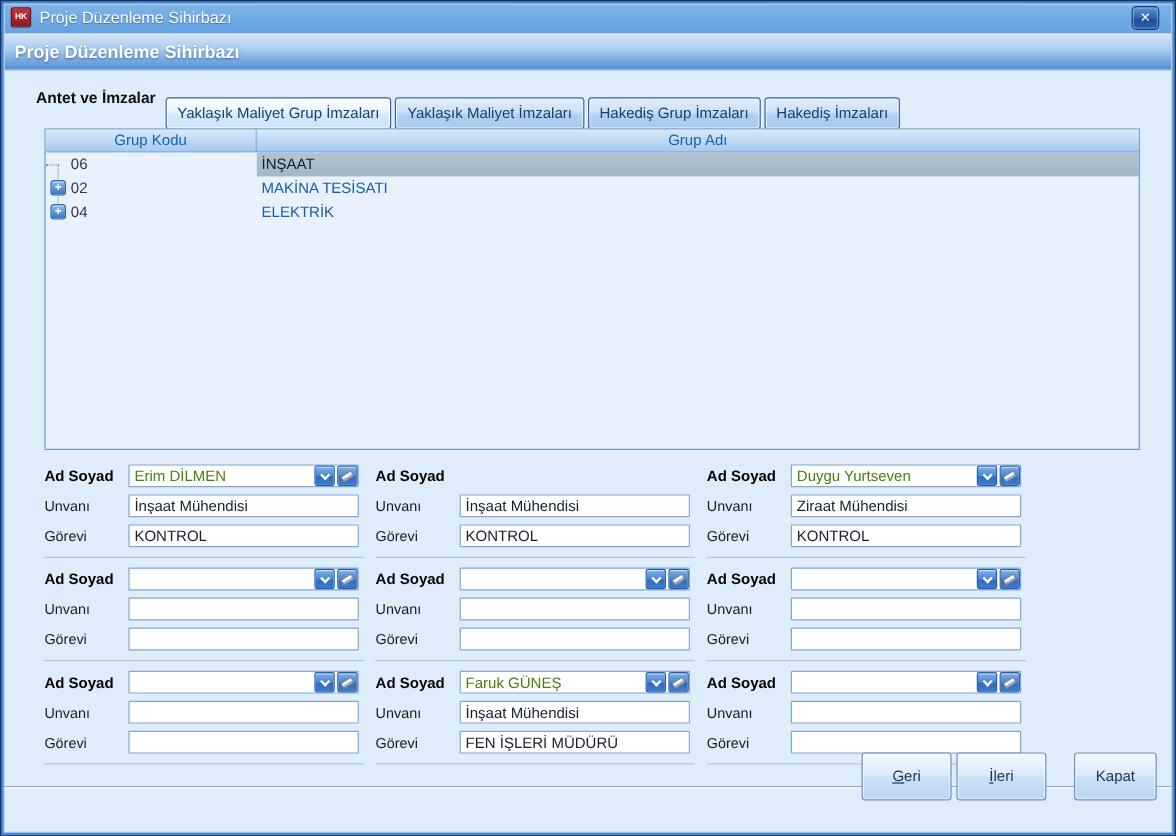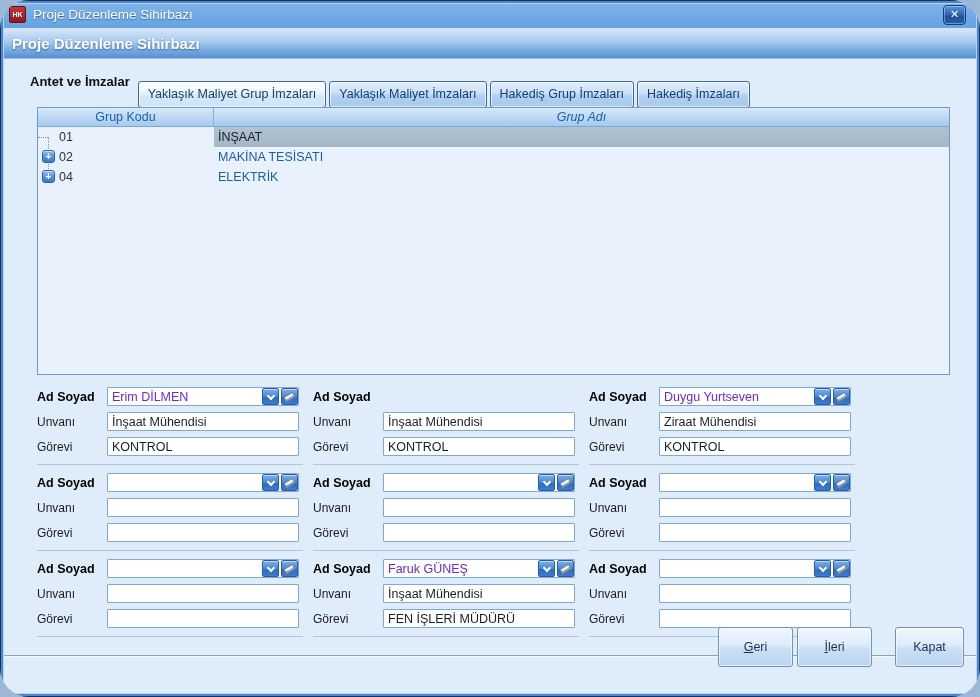--- a/index.html
+++ b/index.html
@@ -1,17 +1,17 @@
 <!DOCTYPE html>
 <html><head>
 <meta charset="utf-8">
 <style>
   html,body{margin:0;padding:0;background:#9db8d6;}
   *{box-sizing:border-box;font-family:"Liberation Sans","DejaVu Sans",sans-serif;}
-  .window{position:relative;width:980px;height:697px;background:#dfecfa;overflow:hidden;border-radius:29px;}
+  .window{position:relative;width:980px;height:697px;background:#dfecfa;overflow:hidden;}
   .frame-overlay{position:absolute;inset:0;pointer-events:none;z-index:50;
     box-shadow:inset 0 0 0 1px #12316b, inset 0 0 0 3px #4f86c6, inset 0 0 0 4px #b9d4ef;}
   
   .titlebar{position:absolute;left:1px;top:1px;width:978px;height:27px;
     background:linear-gradient(180deg,#83b6ea 0%,#6fa9e6 60%,#66a3e3 100%);
     display:flex;align-items:center;padding:0 8px;}
   .app-icon{width:17px;height:17px;background:linear-gradient(180deg,#c5353a,#8f181d);
     border:1px solid #6e1013;border-radius:2px;color:#fff;font-size:7px;font-weight:bold;
     display:flex;align-items:center;justify-content:center;margin-right:7px;flex:0 0 auto;}
   .win-title{color:#fff;font-size:13.5px;text-shadow:0 1px 1px rgba(15,50,100,.55);flex:1;}
@@ -32,21 +32,21 @@
     box-shadow:inset 0 0 0 1px rgba(255,255,255,.65);
     color:#14406f;font-size:12.5px;cursor:pointer;white-space:nowrap;margin-top:26px;}
   .tab-btn.active{background:linear-gradient(180deg,#fdfeff 0%,#e9f3fd 45%,#d6e8fa 55%,#cde3f8 100%);}
   
   .grouptable{position:absolute;left:37px;top:107px;width:913px;height:268px;
     border:1px solid #6f9bce;background:#e8f1fc;z-index:2;}
   .gt-header{display:flex;height:19px;
     background:linear-gradient(180deg,#d8e8f8 0%,#bad6f2 60%,#a5caee 100%);
     border-bottom:1px solid #7ca7d6;color:#1761ad;font-size:12.5px;}
   .gt-h1{width:176px;border-right:1px solid #88aed8;display:flex;align-items:center;justify-content:center;}
-  .gt-h2{flex:1;display:flex;align-items:center;justify-content:center;font-style:italic;}
+  .gt-h2{flex:1;display:flex;align-items:center;justify-content:center;}
   .gt-body{position:relative;height:247px;}
   .tree-trunk{position:absolute;left:10px;top:10px;height:42px;border-left:1px dotted #7d93ab;z-index:0;}
   .gt-row{display:flex;height:20px;line-height:20px;font-size:12.5px;position:relative;z-index:1;cursor:default;}
   .gt-c1{width:176px;display:flex;align-items:center;padding-left:4px;color:#2a3542;}
   .gt-c2{flex:1;color:#1b5ea6;padding-left:4px;}
   .gt-row.selected .gt-c2{background:linear-gradient(180deg,#b2c2d1,#a3b7c6);color:#141e2a;}
   .tree-glyph{width:14px;height:14px;position:relative;margin-right:3px;flex:0 0 auto;}
   .tree-glyph.leaf::before{content:"";position:absolute;left:-4px;top:7px;width:10px;border-top:1px dotted #7d93ab;}
   .plus-box{position:absolute;left:0;top:0;width:13px;height:13px;border:1px solid #2f64ad;border-radius:3px;
     background:linear-gradient(180deg,#8ec0f0 0%,#5b96d9 50%,#3a77c8 100%);
@@ -54,21 +54,21 @@
     color:#fff;font-size:10px;font-weight:bold;line-height:11px;text-align:center;cursor:pointer;}
   
   .formgrid{position:absolute;left:37px;top:379px;display:grid;grid-template-columns:repeat(3,266px);column-gap:10px;z-index:2;}
   .form-cell{height:86px;padding-top:8px;border-bottom:1px solid #b3c5da;}
   .field-row{display:flex;align-items:center;height:19px;margin-bottom:6px;}
   .field-label{width:70px;font-size:12px;color:#1c1c1c;flex:0 0 auto;}
   .field-label.bold{font-weight:bold;font-size:12.5px;color:#000000;}
   .txt-input{width:192px;height:19px;border:1px solid #7fa8d7;background:#fff;
     font-size:12.5px;color:#15202e;padding:0 4px;border-radius:1px;}
   .combo{position:relative;width:192px;height:19px;border:1px solid #7fa8d7;background:#fff;border-radius:1px;}
-  .combo input{position:absolute;inset:0;border:0;background:transparent;font-size:12.5px;color:#6d28d9;
+  .combo input{position:absolute;inset:0;border:0;background:transparent;font-size:12.5px;color:#4d7c0f;
     padding:0 38px 0 4px;width:100%;height:100%;}
   .mini-btn{position:absolute;top:0px;width:17px;height:17px;border:1px solid #2a5da8;border-radius:2px;
     background:linear-gradient(180deg,#7db2ea 0%,#4a86d2 50%,#2e6cc3 55%,#3d7bcb 100%);
     box-shadow:inset 0 1px 0 rgba(255,255,255,.5);cursor:pointer;}
   .mini-btn.drop{right:19px;}
   .mini-btn.erase{right:0px;}
   .chev{position:absolute;left:4.5px;top:4px;width:6px;height:6px;
     border-right:2px solid #fff;border-bottom:2px solid #fff;transform:rotate(45deg);}
   .eraser-shape{position:absolute;left:2px;top:5px;width:11px;height:6px;border-radius:1px;
     background:linear-gradient(180deg,#ffffff 55%,#aeb8c4 55%);border:1px solid #7e8894;transform:rotate(-32deg);}
@@ -111,21 +111,21 @@
     <div class="gt-header">
       <div class="gt-h1">Grup Kodu</div>
       <div class="gt-h2">Grup Adı</div>
     </div>
     <div class="gt-body">
       <div class="tree-trunk"></div>
 
     <div class="gt-row selected">
           <div class="gt-c1">
             <span class="tree-glyph leaf"></span>
-            <span>01</span>
+            <span>06</span>
           </div>
           <div class="gt-c2">İNŞAAT</div>
         </div>
         <div class="gt-row">
           <div class="gt-c1">
             <span class="tree-glyph">
               <span class="plus-box">+</span>
             </span>
             <span>02</span>
           </div>

